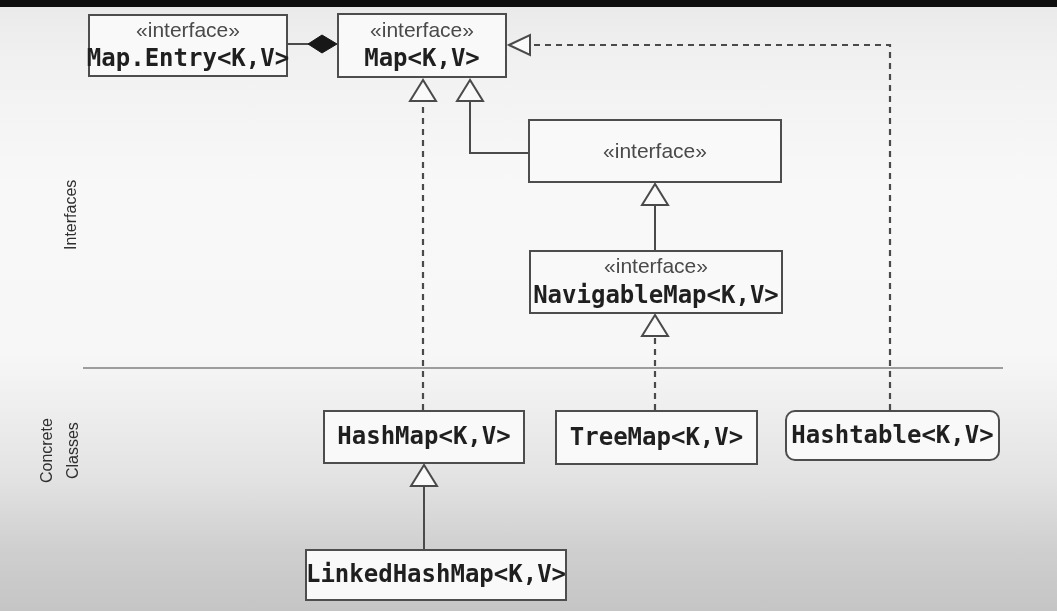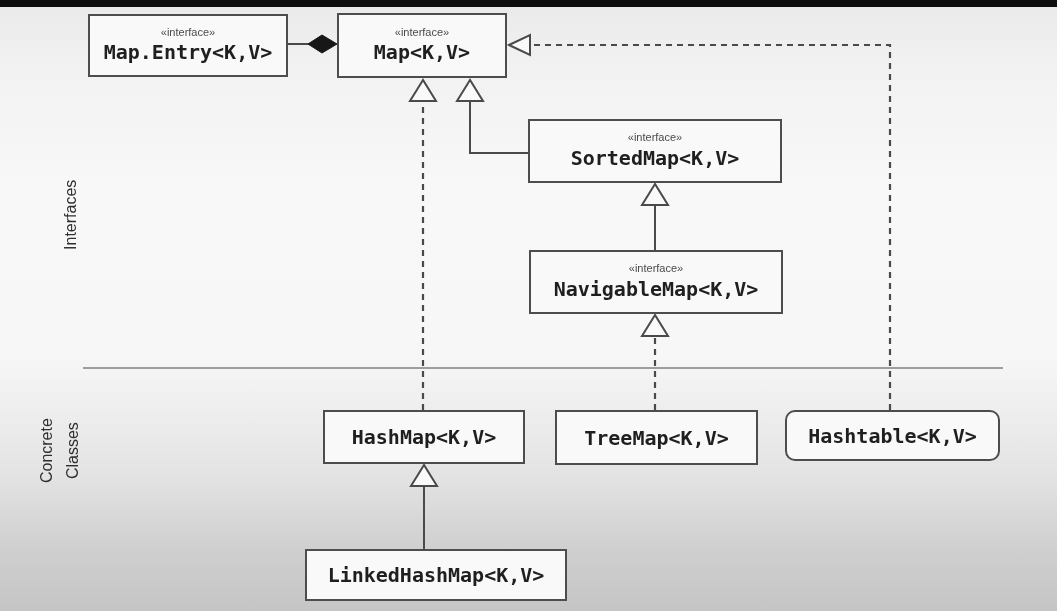--- a/index.html
+++ b/index.html
@@ -20,25 +20,25 @@
   .node {
     position:absolute;
     background:#f9f9f9;
     border:2px solid #4d4d4d;
     display:flex; flex-direction:column;
     align-items:center; justify-content:center;
     box-sizing:border-box;
   }
   .stereotype {
     font-family:"Liberation Sans", sans-serif;
-    font-size:11px; color:#4a4a4a; line-height:1.25;
+    font-size:21px; color:#4a4a4a; line-height:1.25;
   }
   .cls-name {
     font-family:"DejaVu Sans Mono", monospace;
-    font-weight:bold; font-size:20px; color:#1f1f1f;
+    font-weight:bold; font-size:24px; color:#1f1f1f;
     line-height:1.3; white-space:nowrap;
   }
   .section-label {
     position:absolute;
     font-family:"Liberation Sans", sans-serif;
     font-size:16px; color:#2f2f2f;
     transform: rotate(-90deg);
     transform-origin: center center;
     text-align:center; line-height:1.6;
     white-space:nowrap;
@@ -84,21 +84,20 @@
     <span class="cls-name">Map.Entry&lt;K,V&gt;</span>
   </div>
 
   <div class="node" style="left:337px; top:13px; width:170px; height:65px;">
     <span class="stereotype">«interface»</span>
     <span class="cls-name">Map&lt;K,V&gt;</span>
   </div>
 
   <div class="node" style="left:528px; top:119px; width:254px; height:64px;">
     <span class="stereotype">«interface»</span>
-    <span class="cls-name">SortedMap&lt;K,V&gt;</span>
   </div>
 
   <div class="node" style="left:529px; top:250px; width:254px; height:64px;">
     <span class="stereotype">«interface»</span>
     <span class="cls-name">NavigableMap&lt;K,V&gt;</span>
   </div>
 
   <div class="node" style="left:555px; top:410px; width:203px; height:55px;">
     <span class="cls-name">TreeMap&lt;K,V&gt;</span>
   </div>

